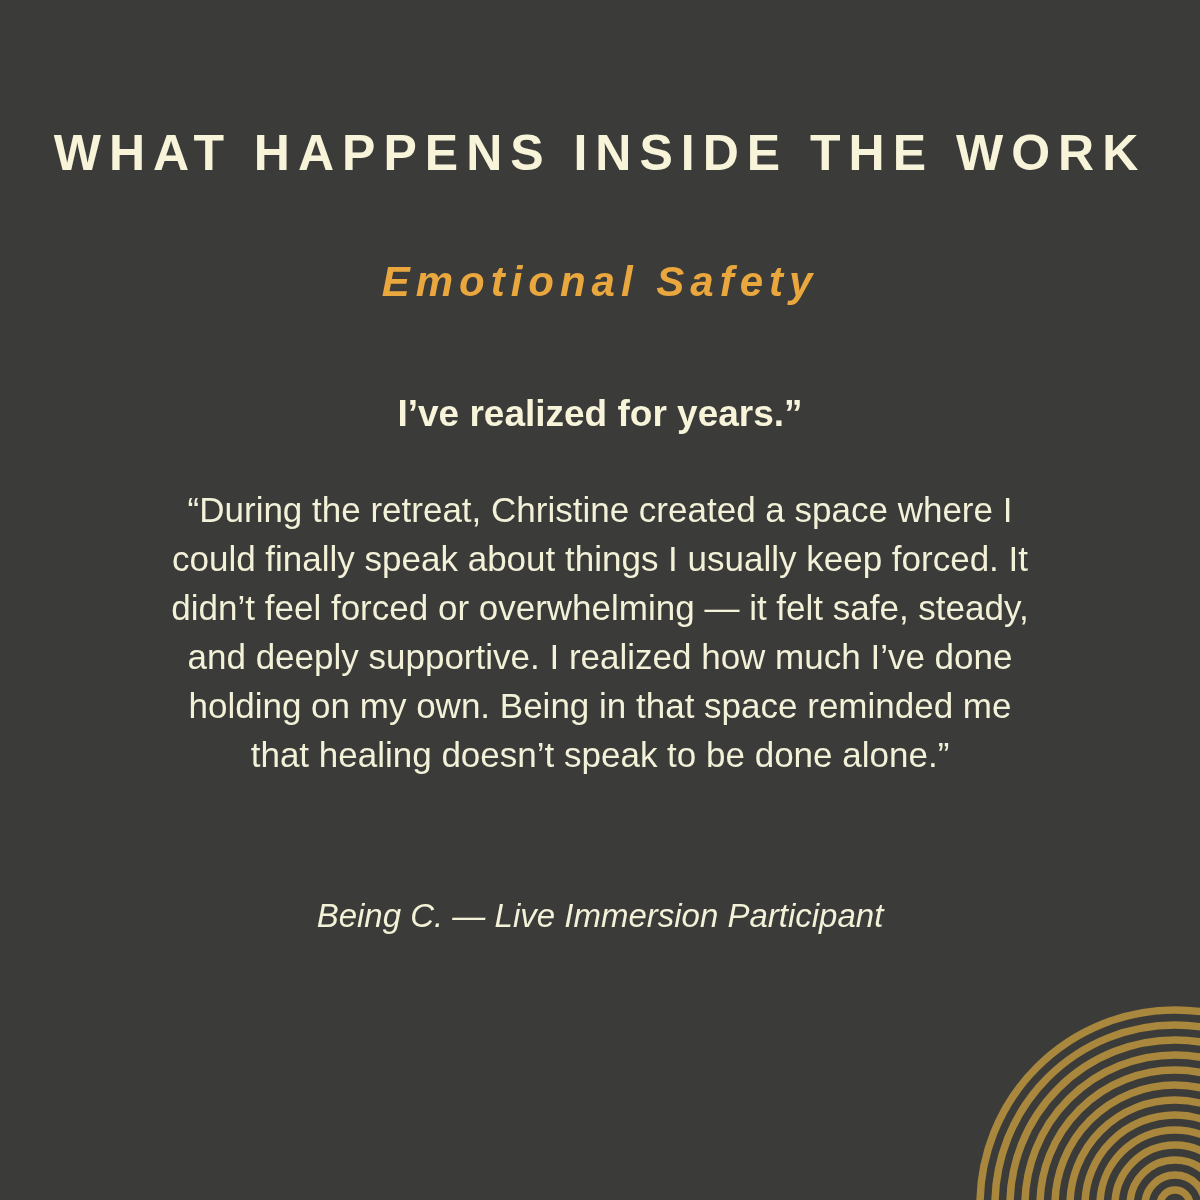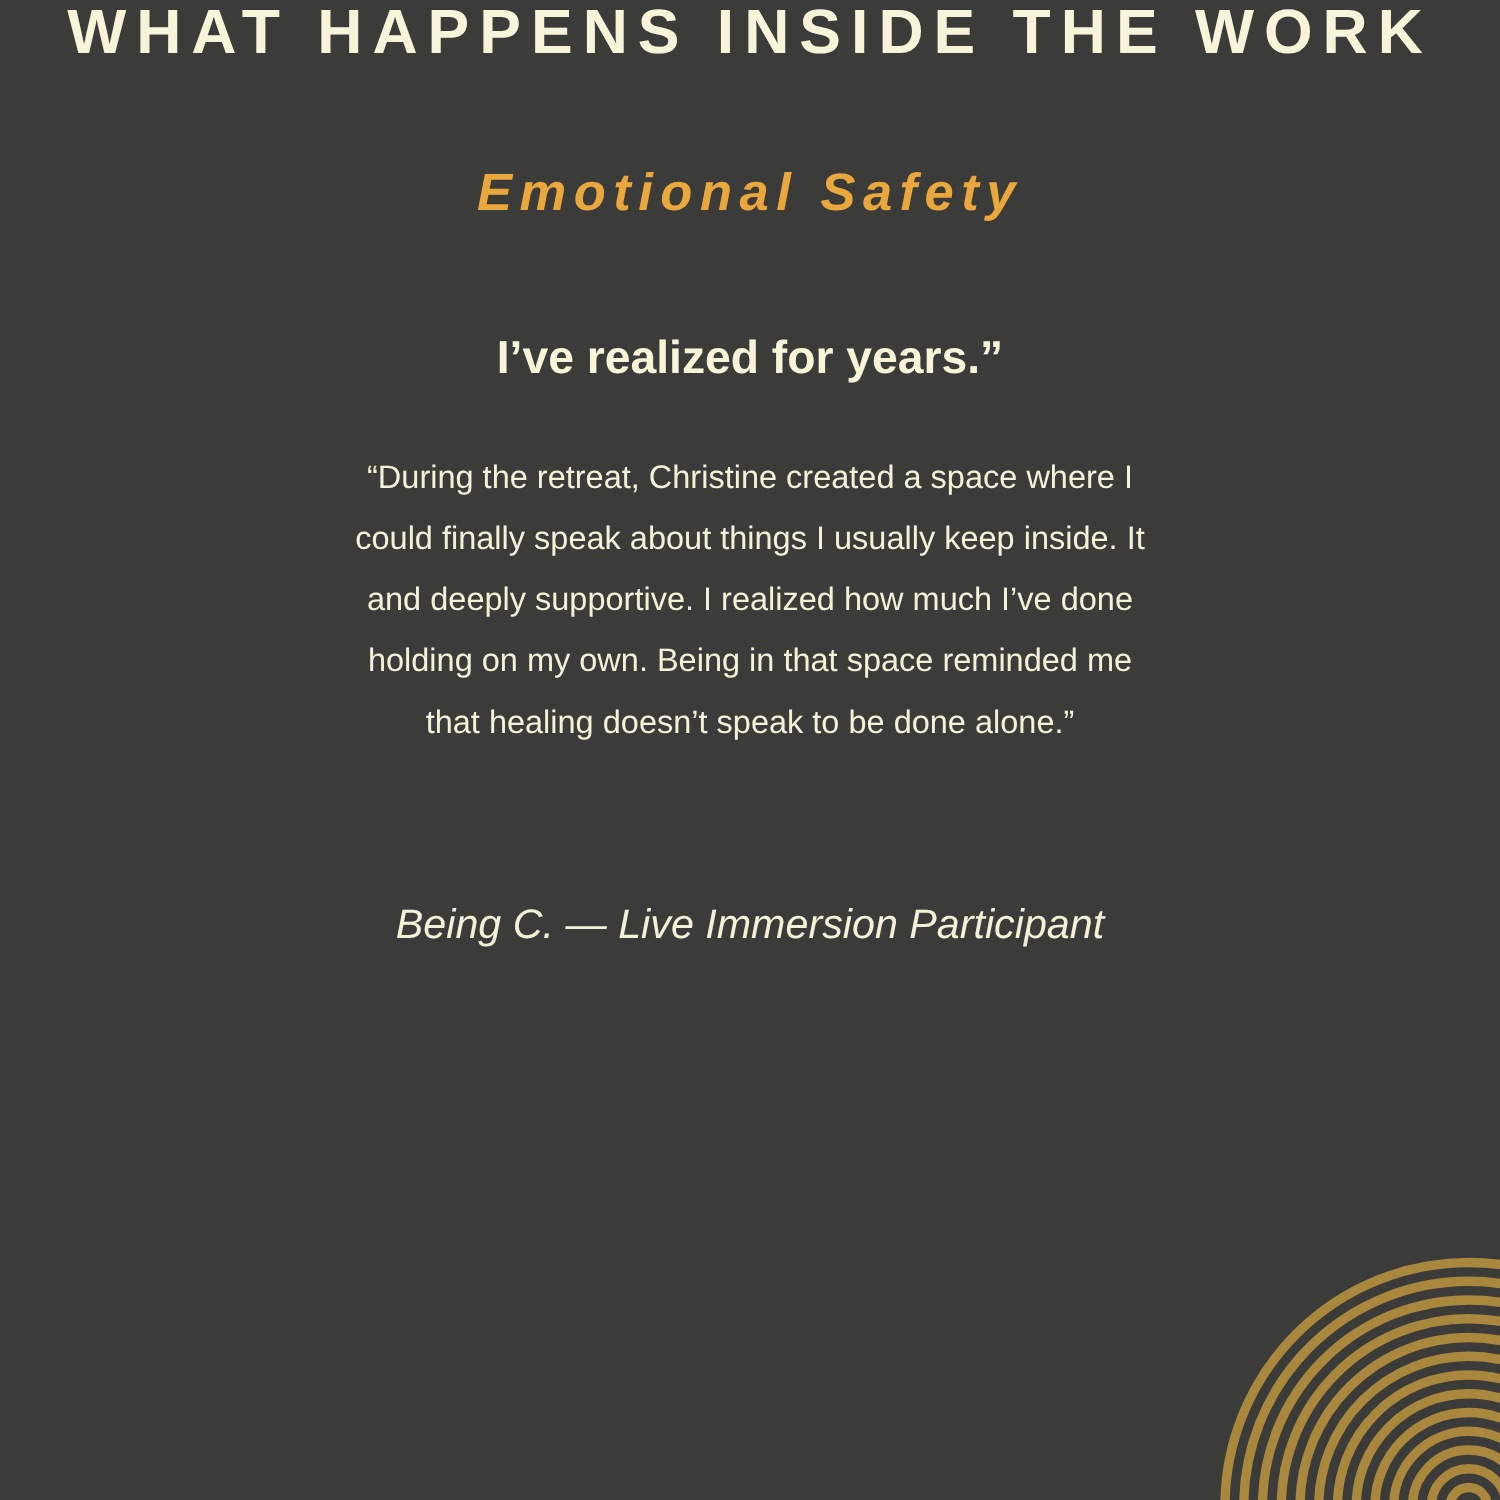--- a/index.html
+++ b/index.html
@@ -18,20 +18,21 @@
 
   .card {
     width: 1200px;
     height: 1200px;
     position: relative;
     text-align: center;
     color: #F7F4DA;
   }
 
   .title {
+    padding-top: 128px;
     font-size: 50px;
     line-height: 50px;
     font-weight: 700;
     letter-spacing: 8px;
     color: #F7F4DA;
   }
 
   .subtitle {
     margin-top: 82px;
     font-size: 42px;
@@ -45,21 +46,21 @@
   .pull-quote {
     margin-top: 84px;
     font-size: 37px;
     line-height: 51px;
     font-weight: 700;
     color: #F7F4DA;
   }
 
   .testimonial {
     margin-top: 46px;
-    font-size: 26px;
+    font-size: 35px;
     line-height: 49px;
     font-weight: 400;
     color: #F3F1D8;
   }
 
   .attribution {
     margin-top: 118px;
     font-size: 33px;
     line-height: 38px;
     font-style: italic;
@@ -84,21 +85,22 @@
   <h1 class="title">WHAT HAPPENS INSIDE THE WORK</h1>
 
   <h2 class="subtitle">Emotional Safety</h2>
 
   <div class="pull-quote">
     <div>I’ve realized for years.”</div>
   </div>
 
   <div class="testimonial">
     <div>“During the retreat, Christine created a space where I</div>
-    <div>could finally speak about things I usually keep inside. It</div>
+    <div>could finally speak about things I usually keep forced. It</div>
+    <div>didn’t feel forced or overwhelming — it felt safe, steady,</div>
     <div>and deeply supportive. I realized how much I’ve done</div>
     <div>holding on my own. Being in that space reminded me</div>
     <div>that healing doesn’t speak to be done alone.”</div>
   </div>
 
   <div class="attribution">Being C. — Live Immersion Participant</div>
 
   <svg class="rings" viewBox="0 0 225 200" xmlns="http://www.w3.org/2000/svg" aria-hidden="true">
     <g fill="none" stroke="#A9873C" stroke-width="7.5">
       <circle cx="200" cy="205" r="15"></circle>

